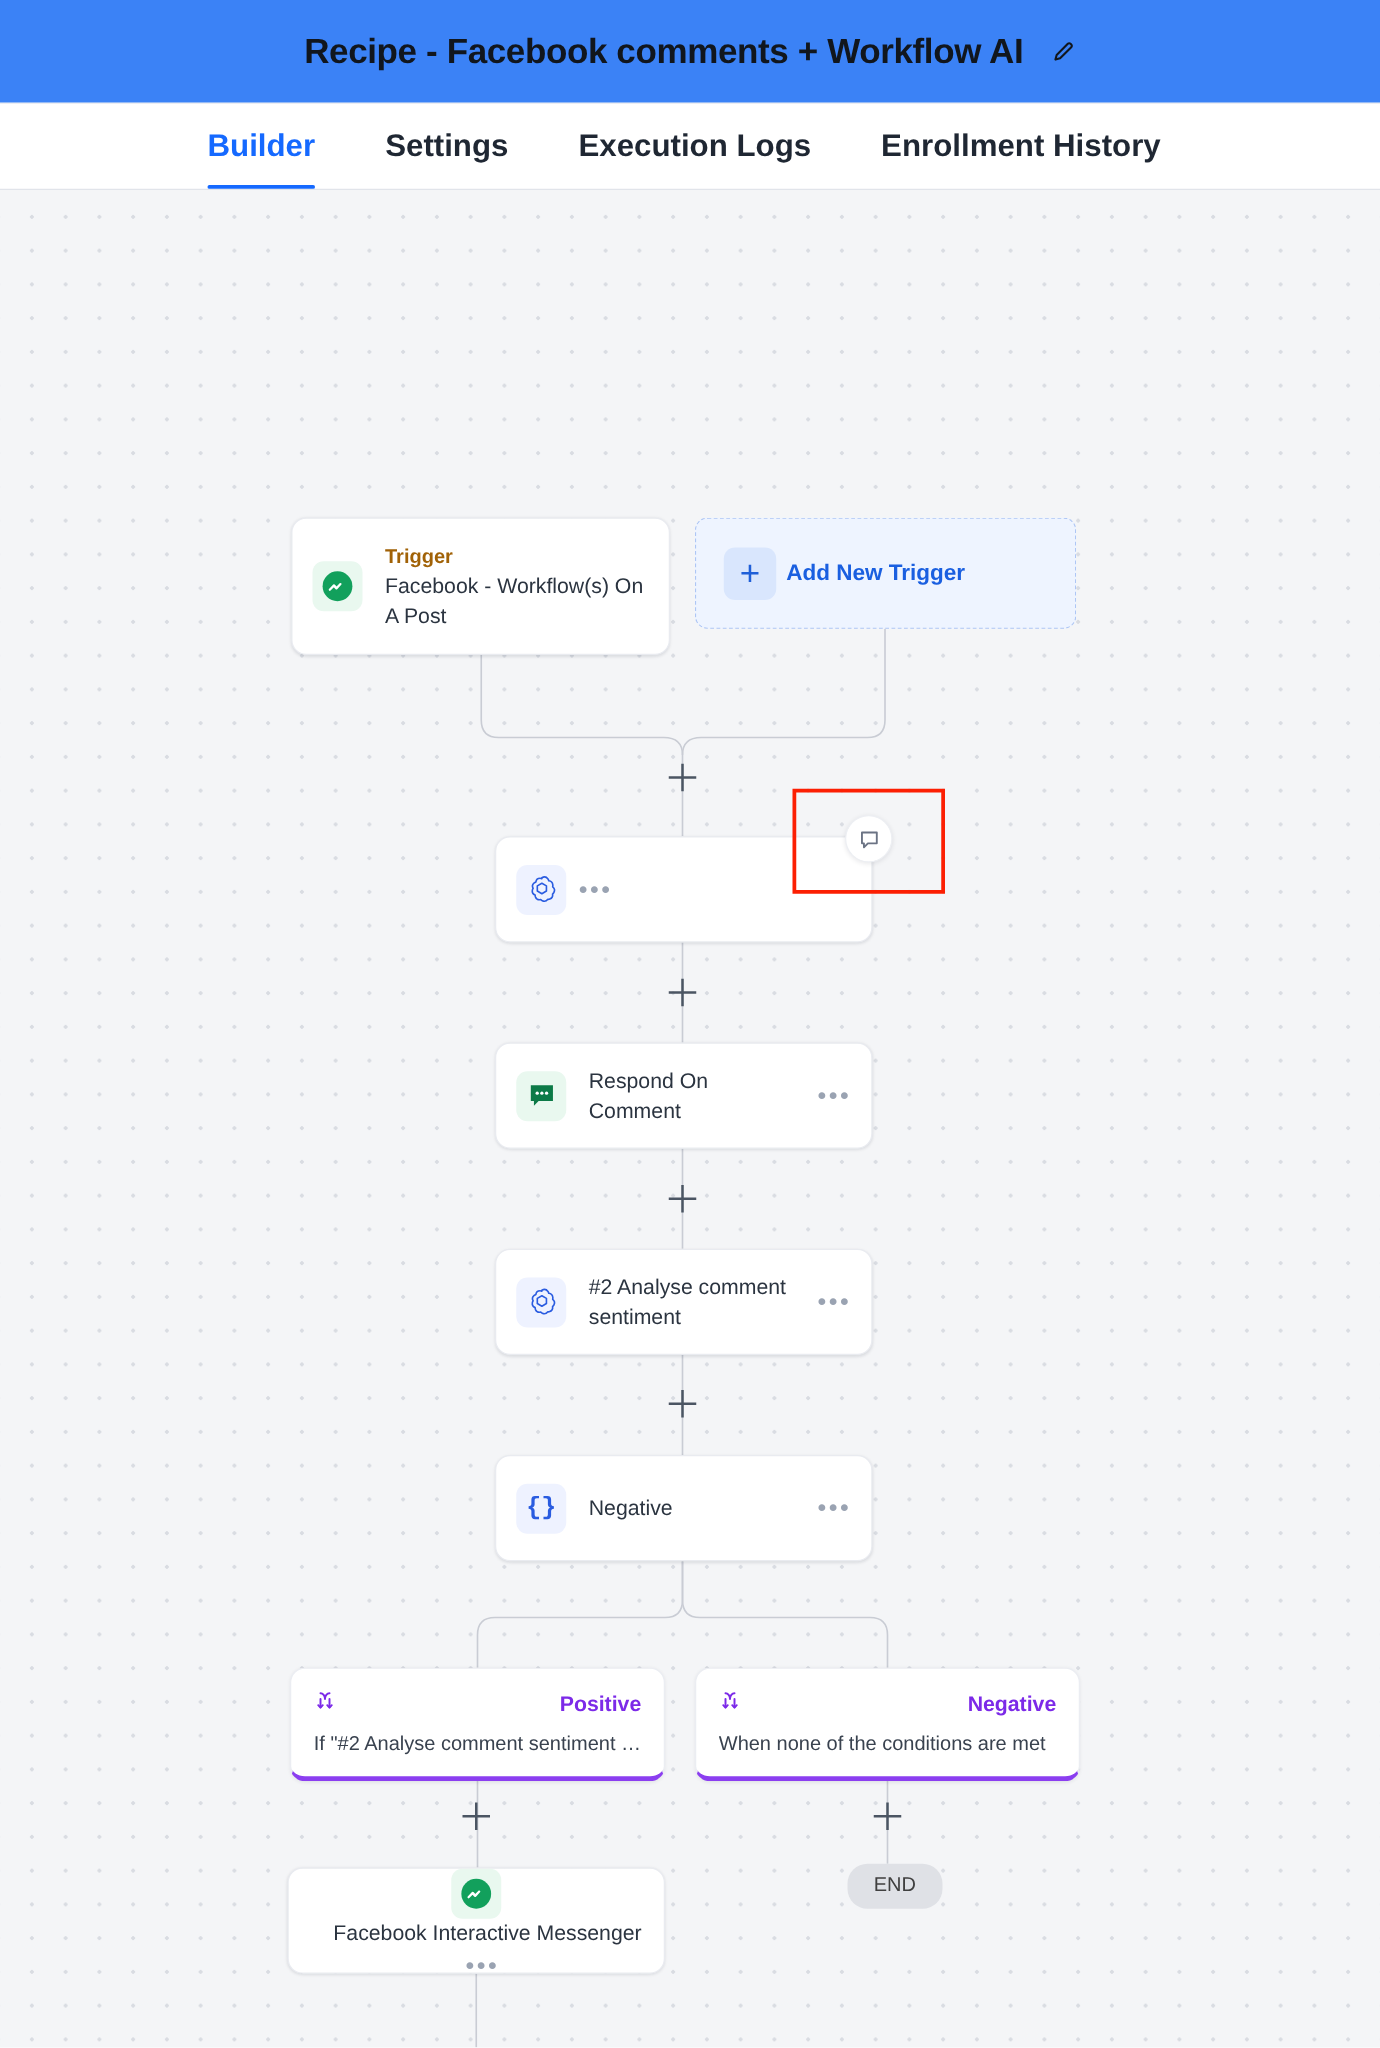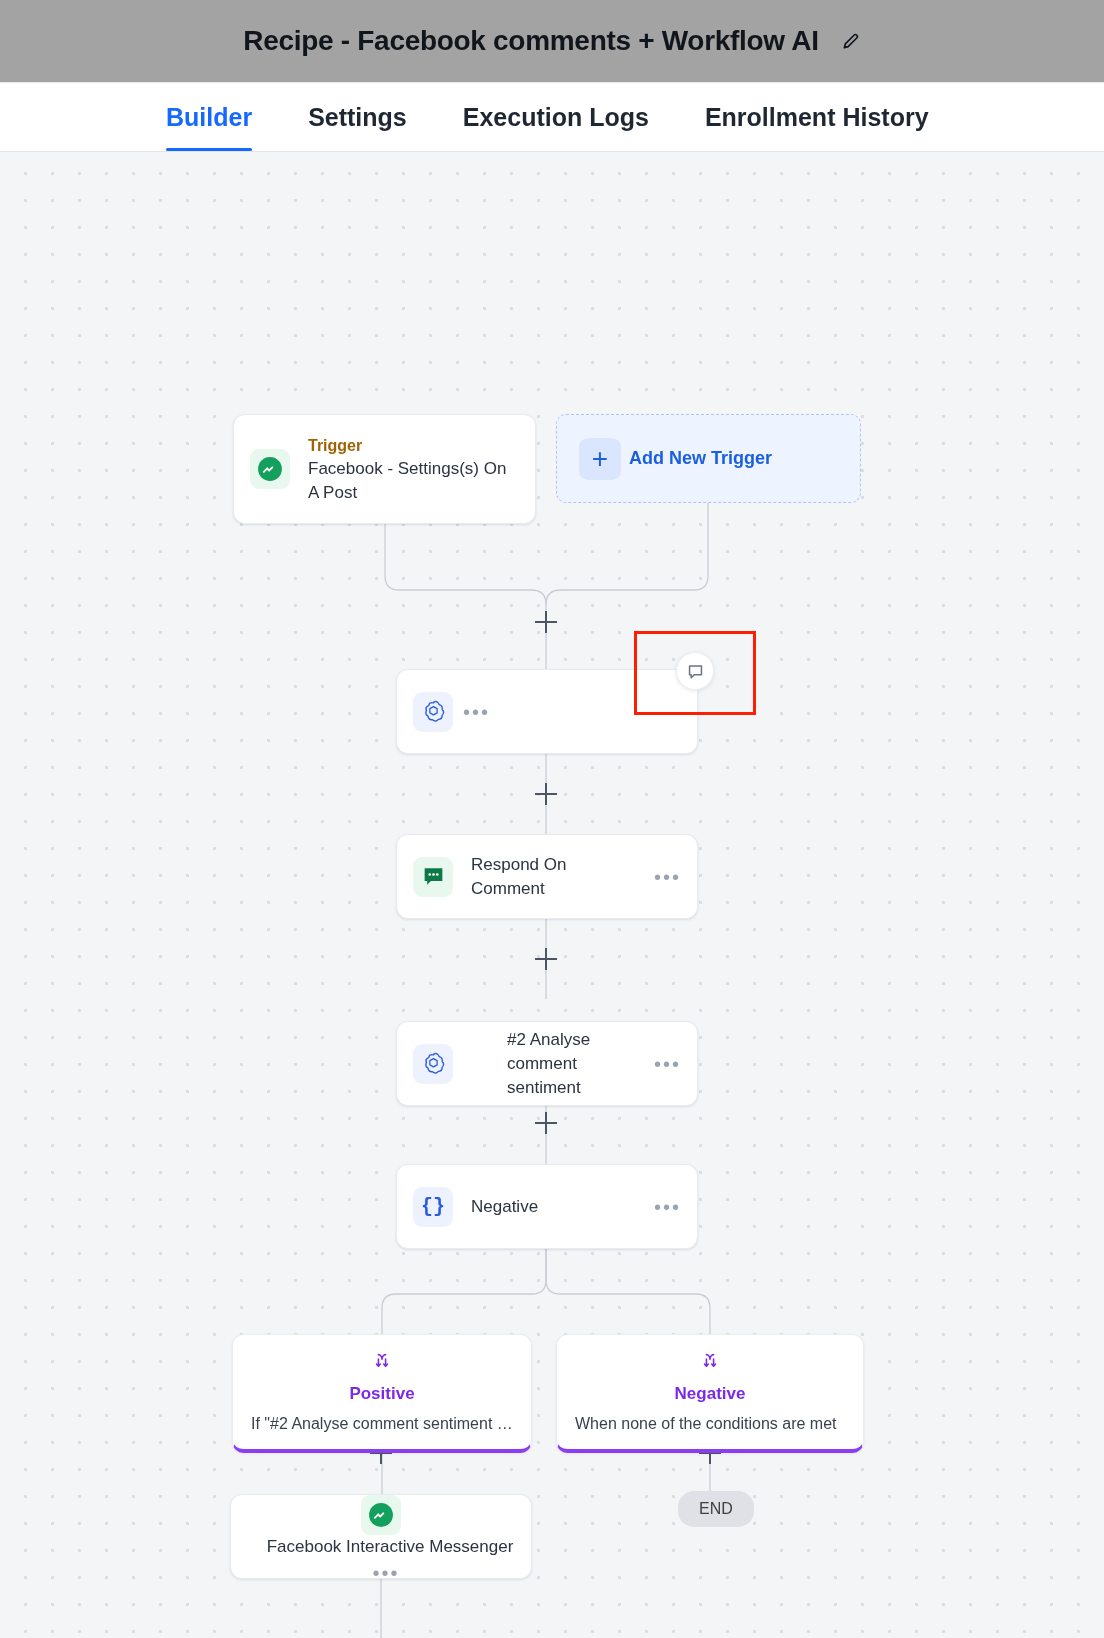--- a/index.html
+++ b/index.html
@@ -8,21 +8,21 @@
     width:1104px; height:1638px;
     font-family:"Liberation Sans", sans-serif;
     background:#ffffff;
     color:#1f2733;
     overflow:hidden;
   }
 
   
   .app-header {
     height:82px;
-    background:#a3a3a3;
+    background:#3b82f6;
     display:flex; align-items:center; justify-content:center;
     position:relative;
   }
   .app-title {
     font-size:28px; font-weight:700; letter-spacing:-0.3px;
     color:#11161d;
   }
   .edit-pencil {
     margin-left:22px; display:inline-flex; align-items:center;
     color:#11161d;
@@ -136,21 +136,21 @@
     display:flex; align-items:center; justify-content:center;
     color:#1f5fd8; font-size:28px; font-weight:400; line-height:1;
   }
   .add-trigger .lbl {
     margin-left:8px; font-size:18px; font-weight:700; color:#1a5fe0;
   }
 
   
   #node-comment-response { left:396px; top:517px; width:302px; height:85px; }
   #node-respond          { left:396px; top:682px; width:302px; height:85px; }
-  #node-analyse          { left:396px; top:869px; width:302px; height:85px;gap:36px; }
+  #node-analyse          { left:396px; top:847px; width:302px; height:85px; }
   #node-condition        { left:396px; top:1012px; width:302px; height:85px; }
   #node-fb-messenger     { left:230px; top:1342px; width:302px; height:85px;flex-direction:column; }
 
   
   .highlight-box {
     position:absolute; left:634px; top:479px; width:122px; height:84px;
     border:3px solid #fc1f03;
     pointer-events:none;
     z-index:30;
   }
@@ -172,21 +172,21 @@
     background:#ffffff;
     border:1px solid #ebedf2;
     border-bottom:4px solid #8b3ef0;
     border-radius:12px;
     box-shadow:0 1px 3px rgba(18,24,40,.07);
     padding:16px 18px 14px;
     cursor:pointer;
   }
   .branch-head {
     display:flex; align-items:center; justify-content:space-between;
-    gap:9px; margin-bottom:9px;flex-direction:column;
+    gap:9px; margin-bottom:9px;
   }
   .branch-title { font-size:17px; font-weight:700; color:#7c2ae8; }
   .branch-desc {
     font-size:16px; color:#39424f; line-height:22px;
     white-space:nowrap; overflow:hidden; text-overflow:ellipsis;
   }
   #branch-positive { left:232px; top:1182px; width:300px; }
   #branch-negative { left:556px; top:1182px; width:308px; }
 
   
@@ -256,21 +256,21 @@
 
   <div class="node" id="node-trigger">
     <div class="node-icon icon-green">
       <svg width="26" height="26" viewBox="0 0 24 24">
         <circle cx="12" cy="12" r="11" fill="#12a05c"></circle>
         <path d="M6.3 14.6l3.1-3.3 1.9 2 2.9-2.9-3 3.2-1.9-2-3 3z" fill="#ffffff" stroke="#ffffff" stroke-width="1.6" stroke-linejoin="round"></path>
       </svg>
     </div>
     <div class="node-label">
       <div class="node-eyebrow">Trigger</div>
-      <div class="node-sub">Facebook - Settings(s) On A Post</div>
+      <div class="node-sub">Facebook - Workflow(s) On A Post</div>
     </div>
   </div>
 
   <div class="add-trigger">
     <div class="sq">+</div>
     <div class="lbl">Add New Trigger</div>
   </div>
 
   <div class="node" id="node-comment-response">
     <div class="node-icon icon-blue">

